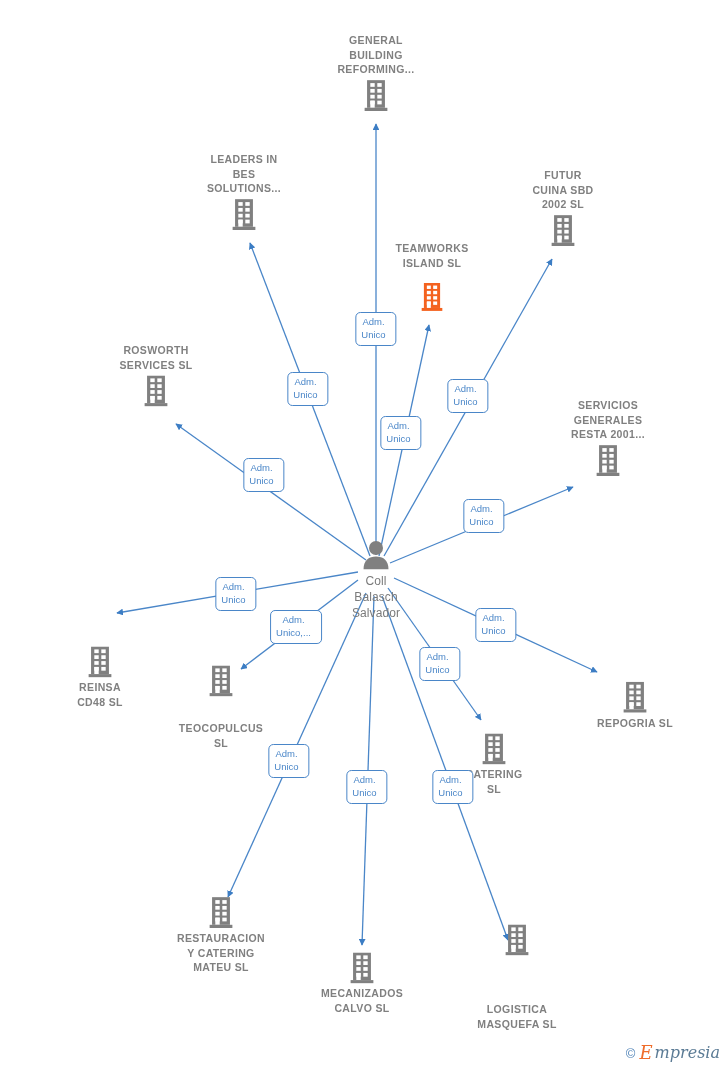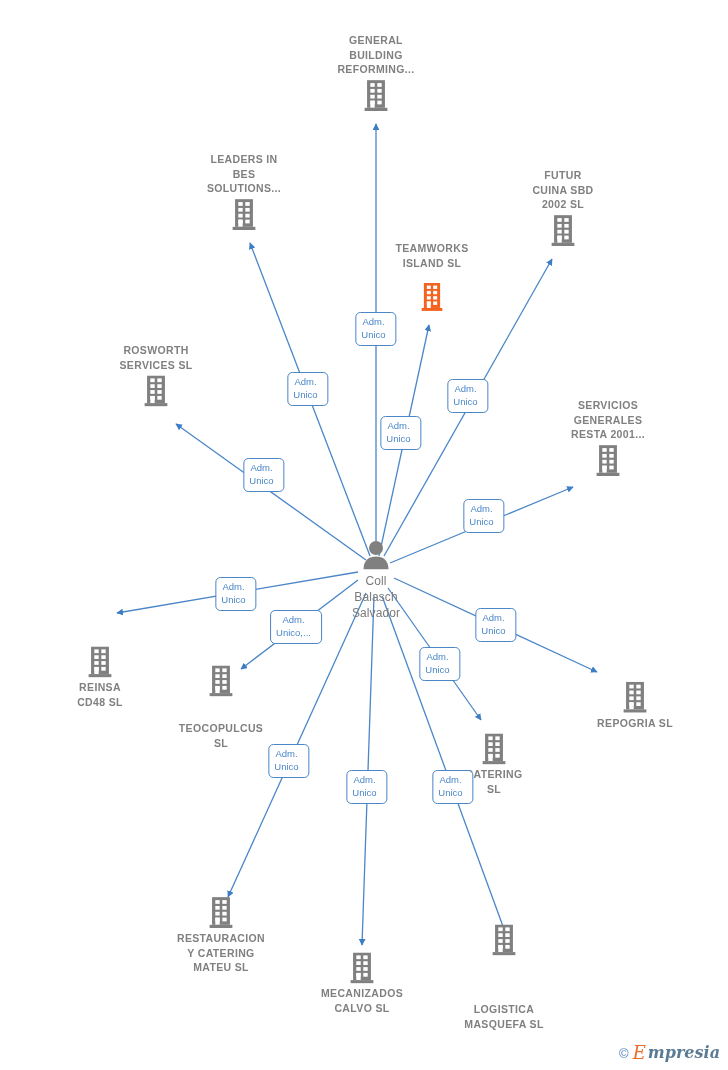--- a/index.html
+++ b/index.html
@@ -104,21 +104,20 @@
     font-size: 18px;
     line-height: 18px;
   }
   #watermark .wm-rest {
     color: #5b7b95;
     font-family: "DejaVu Serif", serif;
     font-style: italic;
     font-size: 16px;
     line-height: 18px;
     margin-left: -2px;
-    font-weight: bold;
   }
 </style>
 </head>
 <body>
 
 <div id="graph">
 
   <svg id="edges" viewBox="0 0 728 1070" xmlns="http://www.w3.org/2000/svg">
     <defs>
       <marker id="arrow" viewBox="0 0 10 10" refX="9" refY="5" markerWidth="5.2" markerHeight="5.2" orient="auto-start-reverse">
@@ -353,21 +352,21 @@
             <rect x="9" y="18" width="5.4" height="4.6" fill="#ffffff"></rect>
             <rect x="17.6" y="18" width="5.4" height="4.6" fill="#ffffff"></rect>
             <rect x="9" y="25.200000000000003" width="5.4" height="4.6" fill="#ffffff"></rect>
             <rect x="17.6" y="25.200000000000003" width="5.4" height="4.6" fill="#ffffff"></rect>
             <rect x="9" y="25.2" width="5.4" height="8.8" fill="#ffffff"></rect>
             <rect x="2" y="34" width="28" height="4" fill="#808080"></rect>
           </svg></span>
         <span class="node-label">MECANIZADOS
 CALVO SL</span>
       </div>
-      <div class="node company label-below" style="left: 504px; top: 978px; gap: 44px;">
+      <div class="node company label-below" style="left: 517px; top: 978px; gap: 44px;">
         <span class="node-icon"><svg width="26" height="31" viewBox="0 0 32 38">
             <rect x="5" y="0" width="22" height="34" fill="#808080"></rect>
             <rect x="9" y="3.6" width="5.4" height="4.6" fill="#ffffff"></rect>
             <rect x="17.6" y="3.6" width="5.4" height="4.6" fill="#ffffff"></rect>
             <rect x="9" y="10.8" width="5.4" height="4.6" fill="#ffffff"></rect>
             <rect x="17.6" y="10.8" width="5.4" height="4.6" fill="#ffffff"></rect>
             <rect x="9" y="18" width="5.4" height="4.6" fill="#ffffff"></rect>
             <rect x="17.6" y="18" width="5.4" height="4.6" fill="#ffffff"></rect>
             <rect x="9" y="25.200000000000003" width="5.4" height="4.6" fill="#ffffff"></rect>
             <rect x="17.6" y="25.200000000000003" width="5.4" height="4.6" fill="#ffffff"></rect>

